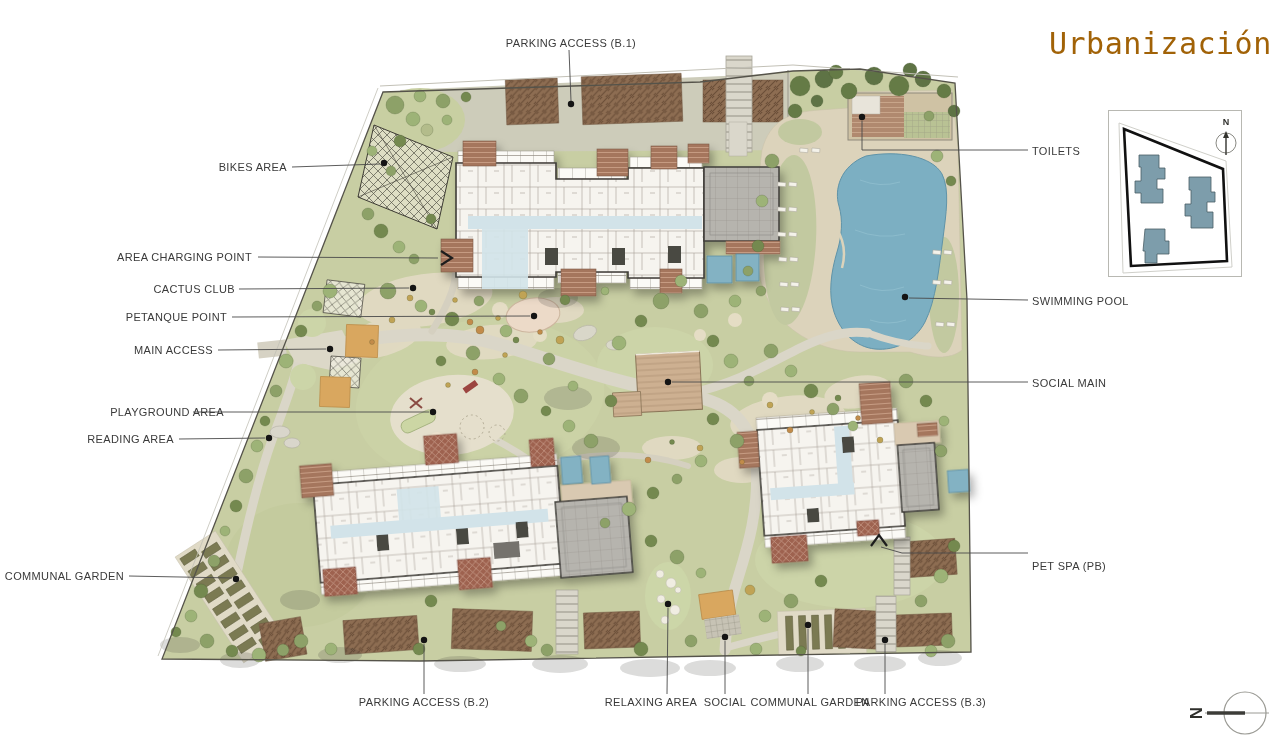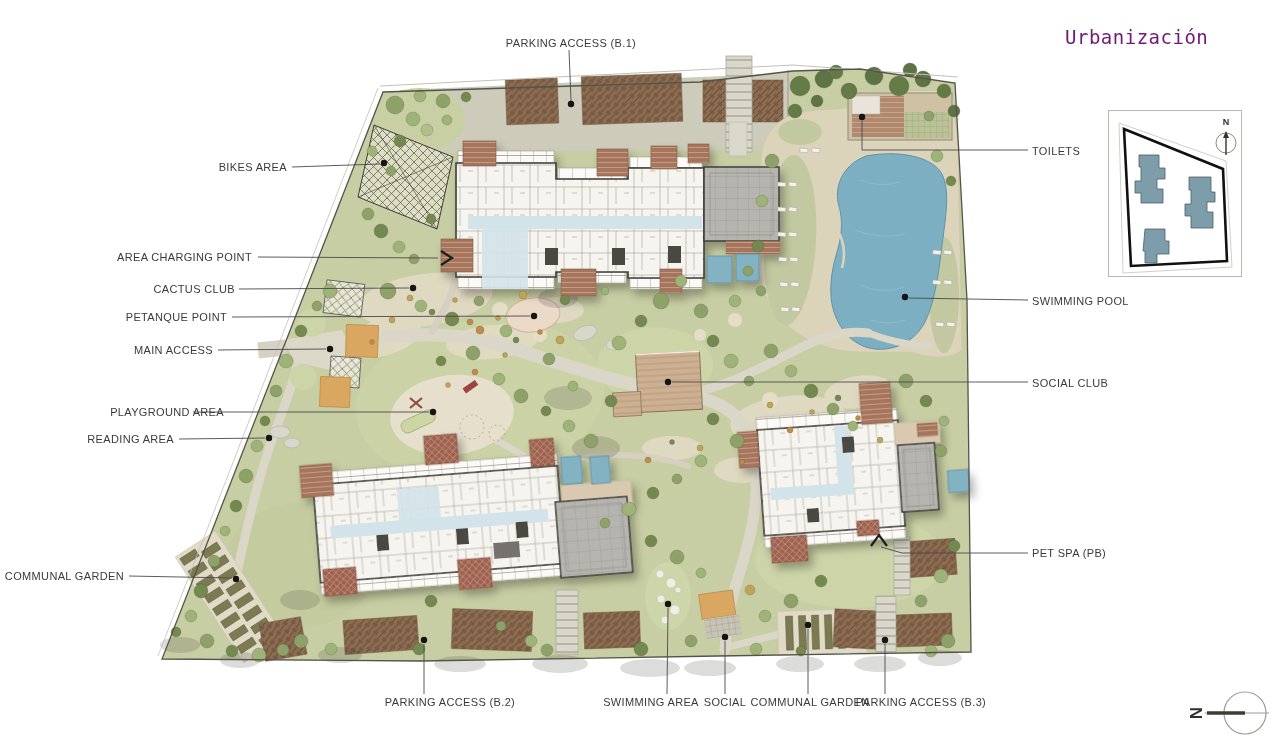--- a/index.html
+++ b/index.html
@@ -4,21 +4,21 @@
 <style>
   html,body{margin:0;padding:0;background:#ffffff;}
   .stage{position:relative;width:1280px;height:742px;background:#fff;overflow:hidden;
          font-family:"Liberation Sans",sans-serif;}
   .plan-svg{position:absolute;left:0;top:0;}
   .lbl{position:absolute;font-size:11px;line-height:12px;letter-spacing:.35px;
        color:#3a3a3a;white-space:nowrap;}
   .lbl.r{text-align:right;}
   .lbl.c{transform:translateX(-50%);}
   .title1{position:absolute;left:1049px;top:26px;font-family:"DejaVu Sans Mono",monospace;
-          font-size:19px;letter-spacing:.5px;color:#701a75;margin-left:16px;}
+          font-size:30px;letter-spacing:.5px;color:#a16207;}
   .title2{position:absolute;left:1053px;top:56px;font-family:"DejaVu Sans Mono",monospace;
           font-size:27px;letter-spacing:.5px;color:#84a8ad;}
   .inset{position:absolute;left:1108px;top:110px;width:132px;height:165px;
          background:#fff;border:1px solid #b8b8b2;}
   .compass{position:absolute;left:1185px;top:685px;}
 </style>
 </head>
 <body>
 
 <div class="stage">
@@ -560,25 +560,25 @@
 <div class="lbl r" style="right:1028px;top:251px">AREA CHARGING POINT</div>
 <div class="lbl r" style="right:1045px;top:283px">CACTUS CLUB</div>
 <div class="lbl r" style="right:1053px;top:311px">PETANQUE POINT</div>
 <div class="lbl r" style="right:1067px;top:344px">MAIN ACCESS</div>
 <div class="lbl r" style="right:1056px;top:406px">PLAYGROUND AREA</div>
 <div class="lbl r" style="right:1106px;top:433px">READING AREA</div>
 <div class="lbl r" style="right:1156px;top:570px">COMMUNAL GARDEN</div>
 
 <div class="lbl" style="left:1032px;top:145px">TOILETS</div>
 <div class="lbl" style="left:1032px;top:295px">SWIMMING POOL</div>
-<div class="lbl" style="left:1032px;top:377px">SOCIAL CLUB</div>
-<div class="lbl" style="left:1032px;top:547px">PET SPA (PB)</div>
-
-<div class="lbl c" style="left:450px;top:696px">PARKING ACCESS (B.2)</div>
-<div class="lbl c" style="left:651px;top:696px">SWIMMING AREA</div>
+<div class="lbl" style="left:1032px;top:377px">SOCIAL MAIN</div>
+<div class="lbl" style="left:1032px;top:560px">PET SPA (PB)</div>
+
+<div class="lbl c" style="left:424px;top:696px">PARKING ACCESS (B.2)</div>
+<div class="lbl c" style="left:651px;top:696px">RELAXING AREA</div>
 <div class="lbl c" style="left:725px;top:696px">SOCIAL</div>
 <div class="lbl c" style="left:810px;top:696px">COMMUNAL GARDEN</div>
 <div class="lbl c" style="left:921px;top:696px">PARKING ACCESS (B.3)</div>
 
 <div class="title1">Urbanización</div>
 
 <div class="inset">
   <svg width="130" height="163" viewBox="0 0 130 163">
     <polygon points="10,12 117,50 123,156 14,162" fill="none" stroke="#cfcfc9" stroke-width="1"></polygon>
     <polygon points="15,18 114,58 118,150 22,155" fill="#ffffff" stroke="#111111" stroke-width="2.6"></polygon>

